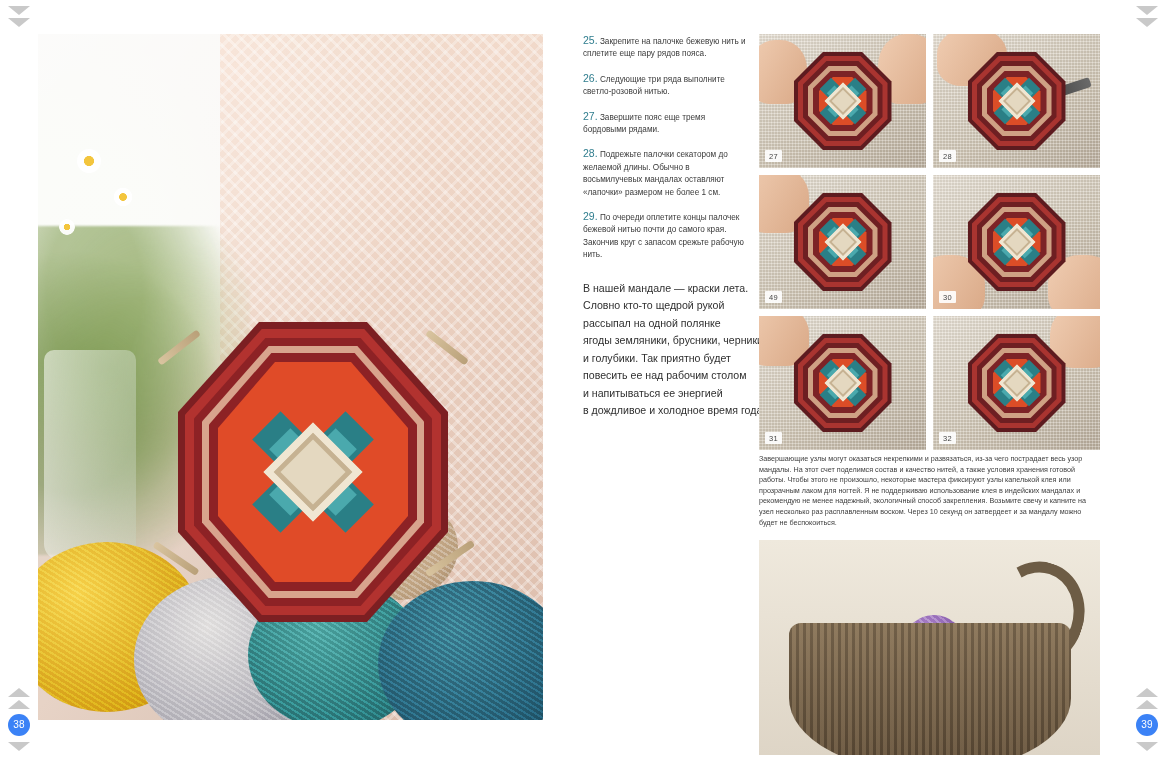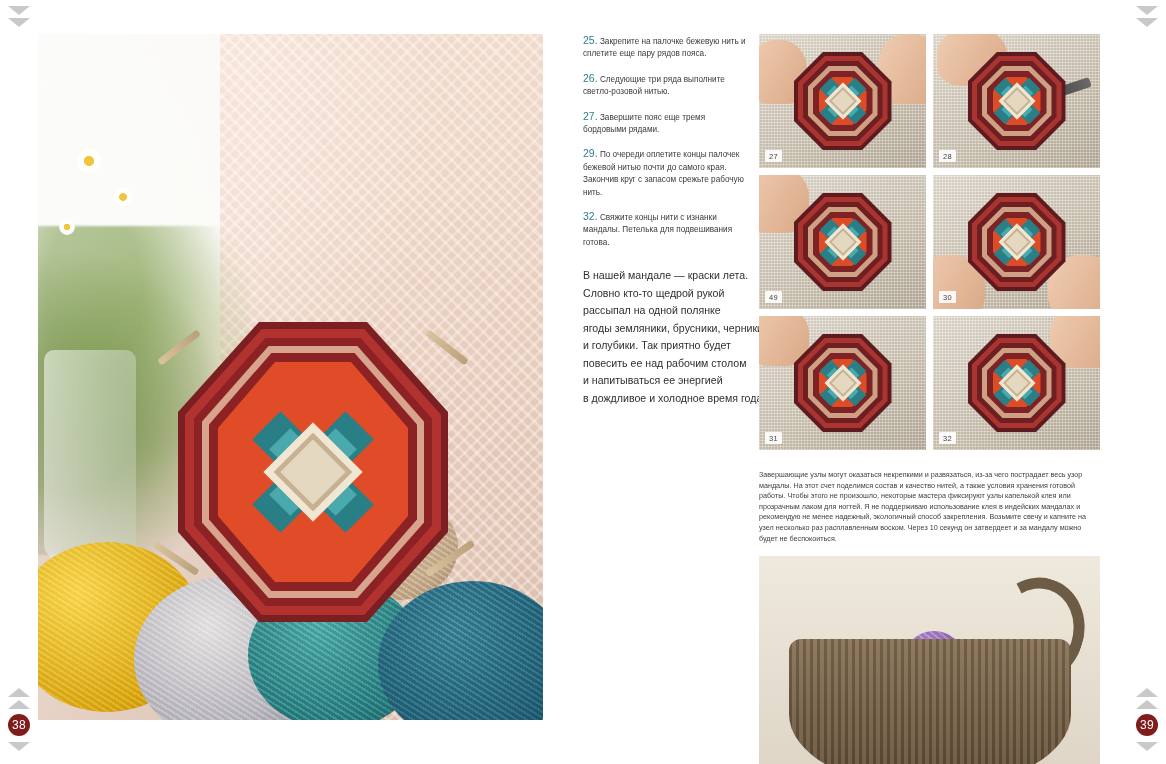--- a/index.html
+++ b/index.html
@@ -40,23 +40,23 @@
   .chev.down { border-top: 9px solid #c9c9c9; }
   .chev.up   { border-bottom: 9px solid #c9c9c9; }
 
   .page-num {
     position: absolute;
     left: 50%;
     transform: translateX(-50%);
     width: 22px;
     height: 22px;
     border-radius: 50%;
-    background: #7f1d1d;
+    background: #3b82f6;
     color: #fff;
-    font-size: 12px;
+    font-size: 10px;
     line-height: 22px;
     text-align: center;
     letter-spacing: .3px;
   }
 
   
   .page-left {
     width: 545px;
     flex: 0 0 545px;
     position: relative;
@@ -279,21 +279,21 @@
     color: #444;
     font-size: 7.5px;
     padding: 1.5px 4px;
     border-radius: 1px;
     letter-spacing: .3px;
   }
 
   
   .caption {
     width: 341px;
-    margin-top: 20px;
+    margin-top: 4px;
     font-size: 7.2px;
     line-height: 10.6px;
     color: #3d3d3d;
   }
 
   
   .basket-photo {
     width: 341px;
     height: 215px;
     margin-top: 12px;
@@ -388,26 +388,26 @@
       </div>
       <div class="step">
         <span class="n">26.</span>
         <span>Следующие три ряда выполните светло-розовой нитью.</span>
       </div>
       <div class="step">
         <span class="n">27.</span>
         <span>Завершите пояс еще тремя бордовыми рядами.</span>
       </div>
       <div class="step">
+        <span class="n">28.</span>
+        <span>Подрежьте палочки секатором до желаемой длины. Обычно в восьмилучевых мандалах оставляют «лапочки» размером не более 1 см.</span>
+      </div>
+      <div class="step">
         <span class="n">29.</span>
         <span>По очереди оплетите концы палочек бежевой нитью почти до самого края. Закончив круг с запасом срежьте рабочую нить.</span>
-      </div>
-      <div class="step">
-        <span class="n">32.</span>
-        <span>Свяжите концы нити с изнанки мандалы. Петелька для подвешивания готова.</span>
       </div>
 
       <div class="closing">
         <div>В нашей мандале — краски лета.</div>
         <div>Словно кто-то щедрой рукой</div>
         <div>рассыпал на одной полянке</div>
         <div>ягоды земляники, брусники, черники</div>
         <div>и голубики. Так приятно будет</div>
         <div>повесить ее над рабочим столом</div>
         <div>и напитываться ее энергией</div>

